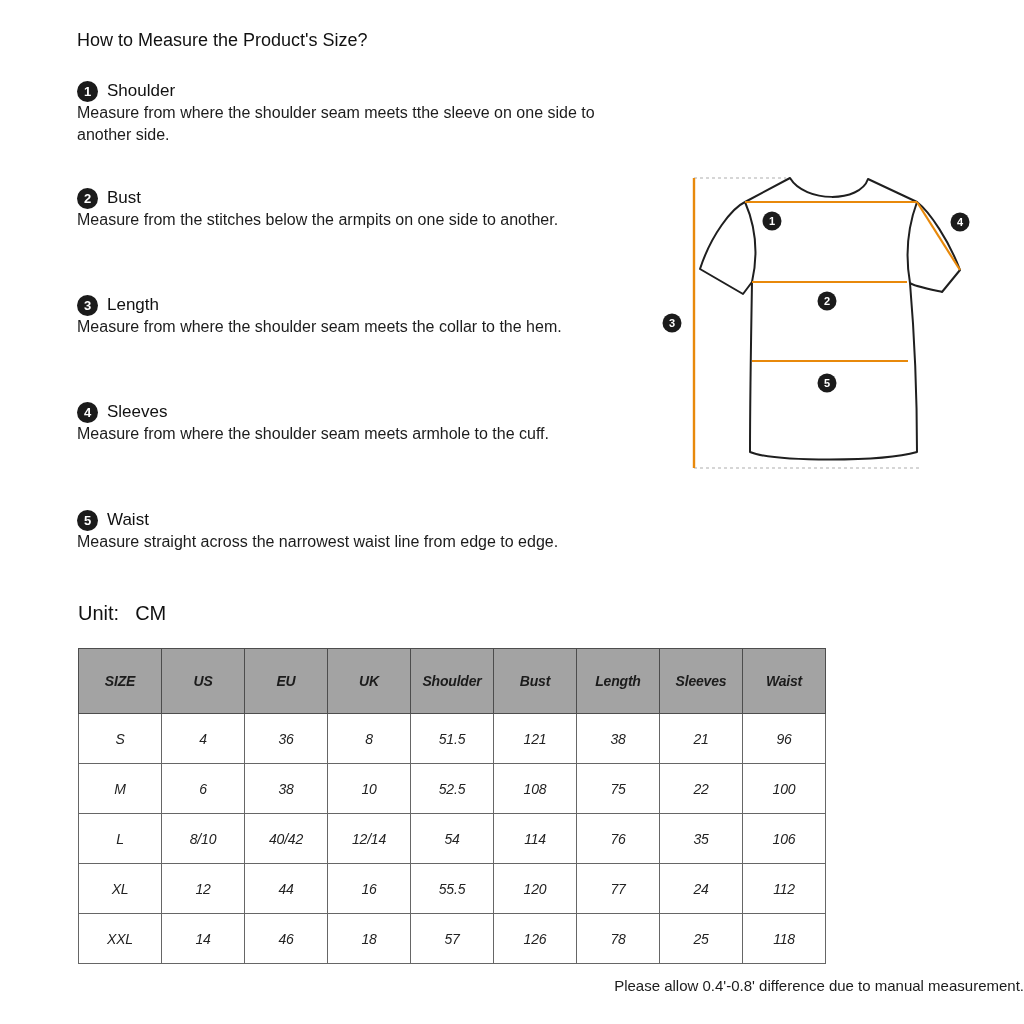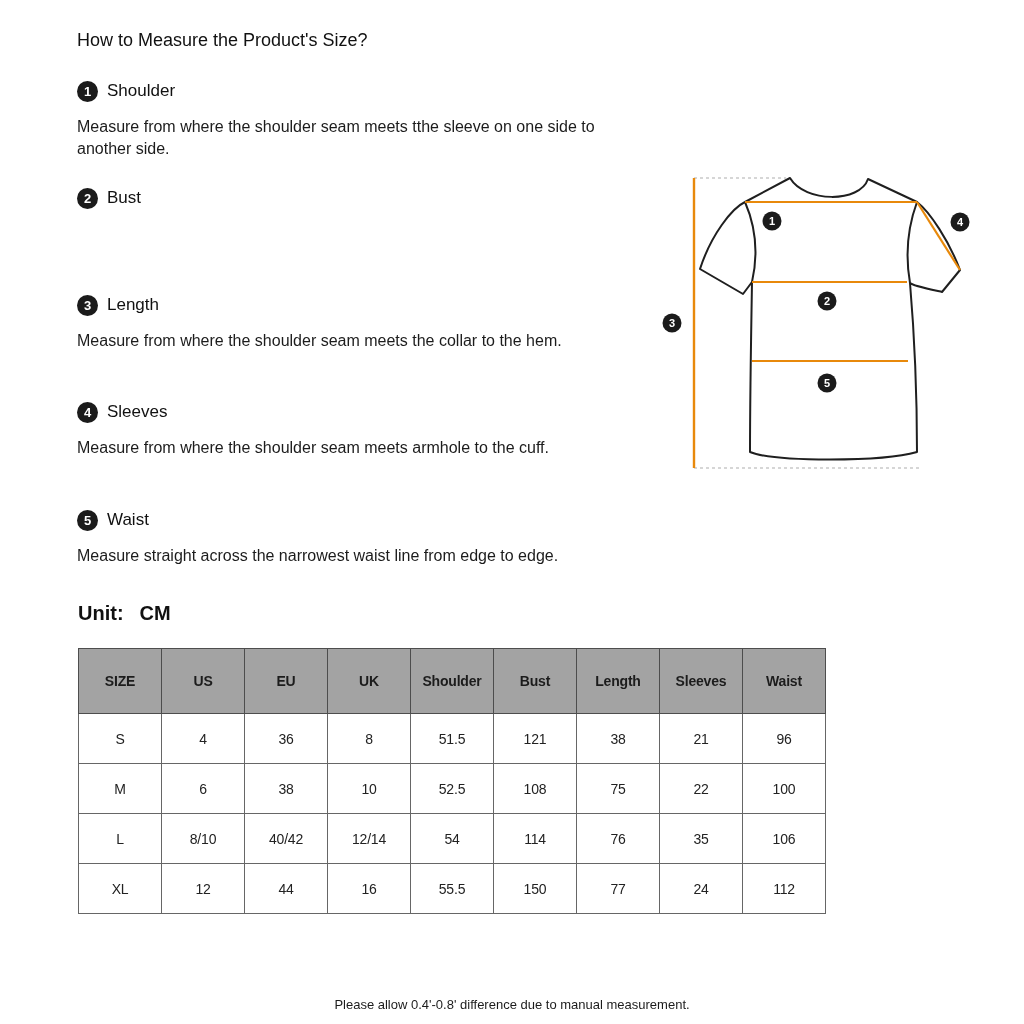--- a/index.html
+++ b/index.html
@@ -14,40 +14,40 @@
   .step{position:absolute;left:77px;width:548px;}
   .step-head{display:flex;align-items:center;gap:9px;height:22px;}
   .badge{
     width:21px;height:21px;border-radius:50%;
     background:#1b1b1b;color:#ffffff;
     font-size:13px;font-weight:bold;
     display:flex;align-items:center;justify-content:center;
     flex:0 0 auto;
   }
   .step-title{font-size:17px;color:#111;}
-  .step-desc{margin-top:14px;font-size:16px;line-height:22px;color:#1c1c1c;}
-  .unit-row{position:absolute;left:78px;top:602px;font-size:20px;color:#111;font-weight:bold;}
+  .step-desc{font-size:16px;line-height:22px;color:#1c1c1c;}
+  .unit-row{position:absolute;left:78px;top:602px;font-size:20px;color:#111;}
   .unit-row .gap{display:inline-block;width:16px;}
   .size-table{
     position:absolute;left:78px;top:648px;width:748px;
     border-collapse:collapse;table-layout:fixed;
-    font-size:14px;letter-spacing:-0.2px;color:#222;
+    font-size:14px;letter-spacing:-0.2px;color:#222;font-style:italic;
   }
   .size-table th{
     background:var(--header-bg,#A3A3A3);
     height:62px;font-weight:bold;font-size:14px;color:#1c1c1c;
     border:1px solid #4d4d4d;
   }
   .size-table td{
     height:47px;text-align:center;background:#ffffff;
     border:1px solid #666666;
   }
   .footnote{
     position:absolute;left:0;right:0;top:977px;
-    text-align:center;font-size:13px;color:#1c1c1c;margin-top:20px;
+    text-align:right;font-size:15px;color:#1c1c1c;
   }
   .diagram{position:absolute;left:640px;top:150px;width:384px;height:340px;}
   .marker-num{fill:#ffffff;font-family:"Liberation Sans",sans-serif;font-size:11px;font-weight:bold;}
 </style>
 </head>
 <body>
 
 <div class="page-title">How to Measure the Product's Size?</div>
 
 <div class="step" style="top:80px">
@@ -55,20 +55,21 @@
     <div class="badge">1</div>
     <div class="step-title">Shoulder</div>
   </div>
   <div class="step-desc">Measure from where the shoulder seam meets tthe sleeve on one side to another side.</div>
 </div>
 <div class="step" style="top:187px">
   <div class="step-head">
     <div class="badge">2</div>
     <div class="step-title">Bust</div>
   </div>
+  <div class="step-desc">Measure from the stitches below the armpits on one side to another.</div>
 </div>
 <div class="step" style="top:294px">
   <div class="step-head">
     <div class="badge">3</div>
     <div class="step-title">Length</div>
   </div>
   <div class="step-desc">Measure from where the shoulder seam meets the collar to the hem.</div>
 </div>
 <div class="step" style="top:401px">
   <div class="step-head">
@@ -186,21 +187,32 @@
         <td>76</td>
         <td>35</td>
         <td>106</td>
       </tr>
       <tr>
         <td>XL</td>
         <td>12</td>
         <td>44</td>
         <td>16</td>
         <td>55.5</td>
-        <td>150</td>
+        <td>120</td>
         <td>77</td>
         <td>24</td>
         <td>112</td>
       </tr>
+      <tr>
+        <td>XXL</td>
+        <td>14</td>
+        <td>46</td>
+        <td>18</td>
+        <td>57</td>
+        <td>126</td>
+        <td>78</td>
+        <td>25</td>
+        <td>118</td>
+      </tr>
     </tbody>
 </table>
 
 <div class="footnote">Please allow 0.4'-0.8' difference due to manual measurement.</div>
 
 </body></html>

